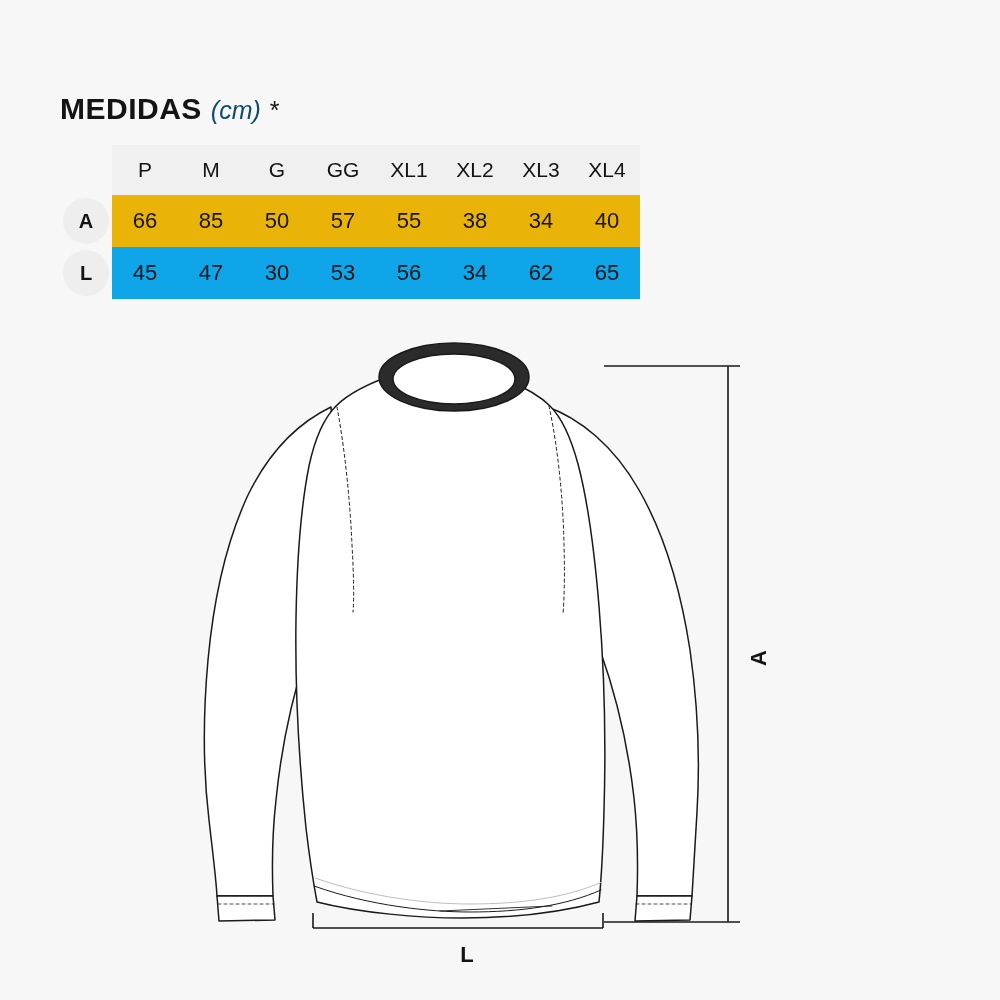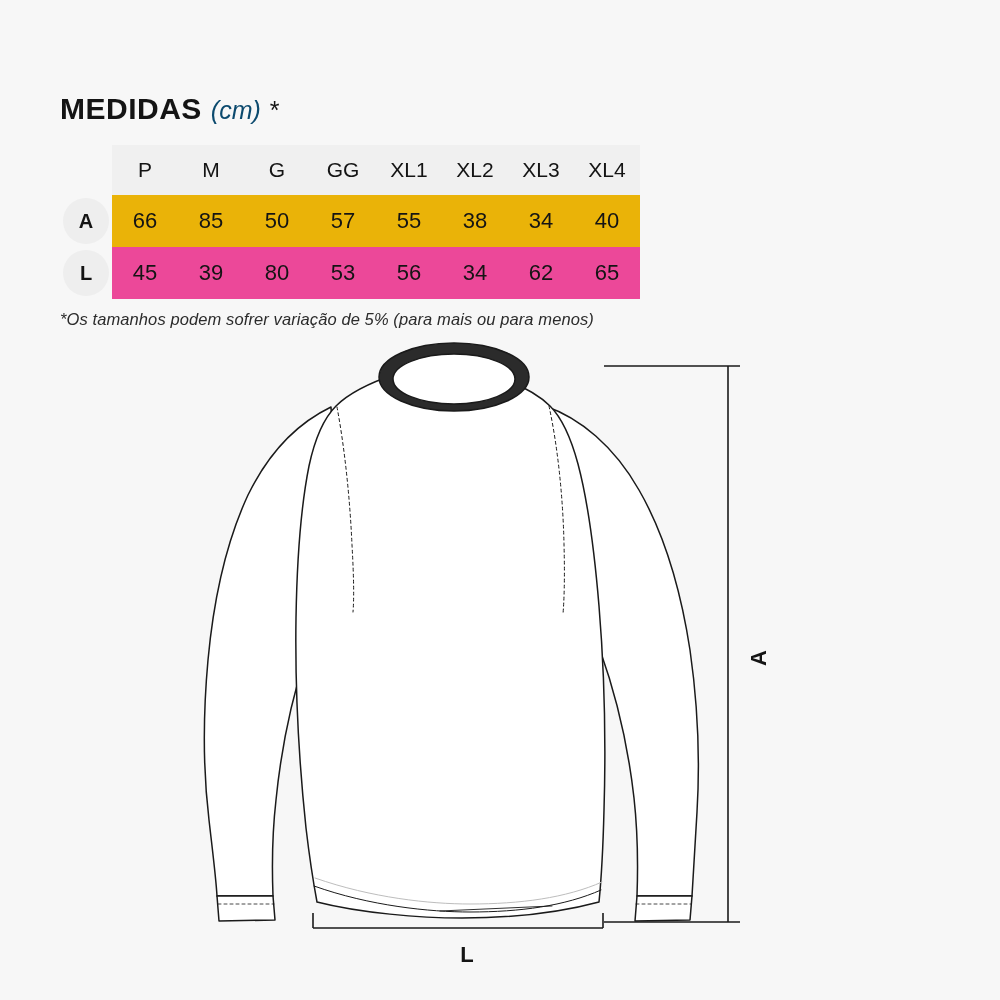--- a/index.html
+++ b/index.html
@@ -101,21 +101,21 @@
     color: #141414;
   }
   td.size-val {
     width: 66px;
     height: 52px;
     background: #f0f0f0;
     font-size: 22px;
     color: #141414;
   }
   tr.row-a td.size-val { background: #eab308; }
-  tr.row-l td.size-val { background: #ec4899; }
+  tr.row-l td.size-val { background: #0ea5e9; }
 
   
   .footnote {
     position: absolute;
     left: 60px;
     top: 310px;
     font-size: 16.5px;
     font-style: italic;
     color: #2b2b2b;
     letter-spacing: 0.1px;
@@ -177,33 +177,32 @@
           <td class="size-val">55</td>
           <td class="size-val">38</td>
           <td class="size-val">34</td>
           <td class="size-val">40</td>
         </tr>
         <tr class="row-l">
           <td class="row-label-cell">
             <div class="row-label-circle">L</div>
           </td>
           <td class="size-val">45</td>
-          <td class="size-val">39</td>
-          <td class="size-val">80</td>
+          <td class="size-val">47</td>
+          <td class="size-val">30</td>
           <td class="size-val">53</td>
           <td class="size-val">56</td>
           <td class="size-val">34</td>
           <td class="size-val">62</td>
           <td class="size-val">65</td>
         </tr>
       </tbody>
     </table>
   </div>
 
-  <div class="footnote">*Os tamanhos podem sofrer variação de 5% (para mais ou para menos)</div>
 
   <div class="illustration">
     <svg width="1000" height="660" viewBox="0 0 1000 660" xmlns="http://www.w3.org/2000/svg">
 
       <g stroke="#1a1a1a" stroke-width="1.6" fill="none">
         <line x1="728" y1="36" x2="728" y2="592"></line>
         <line x1="604" y1="36" x2="740" y2="36"></line>
         <line x1="604" y1="592" x2="740" y2="592"></line>
       </g>
       <text class="dim-letter" x="766" y="328" transform="rotate(-90 766 328)" text-anchor="middle">A</text>

